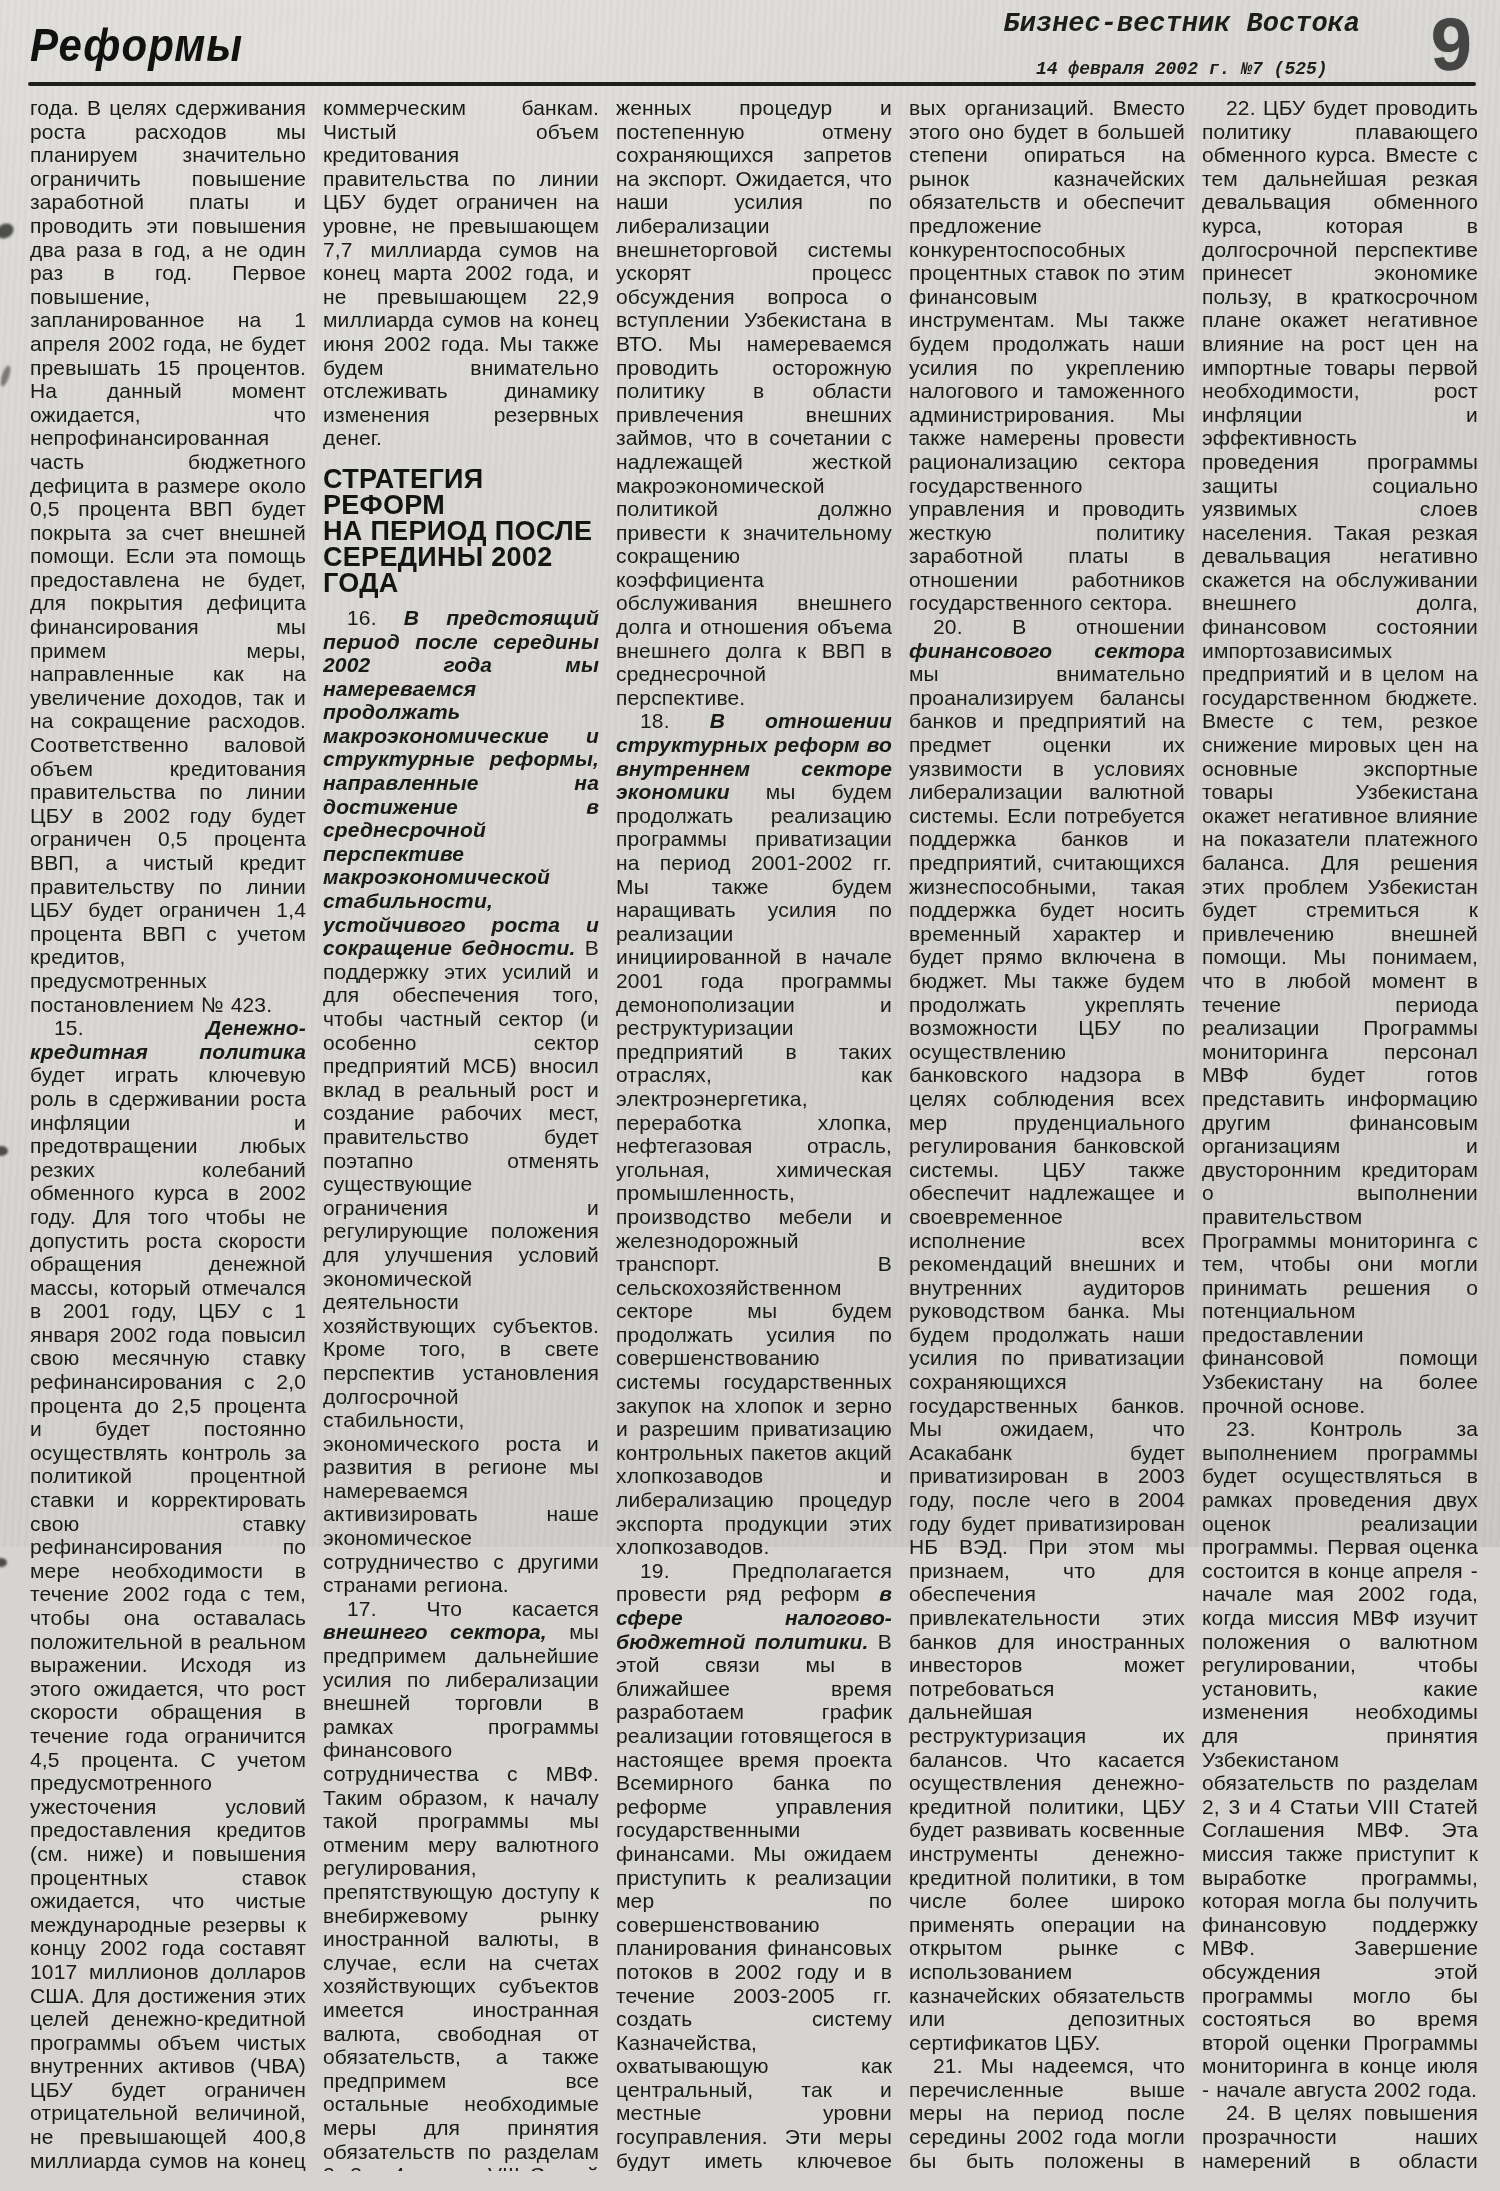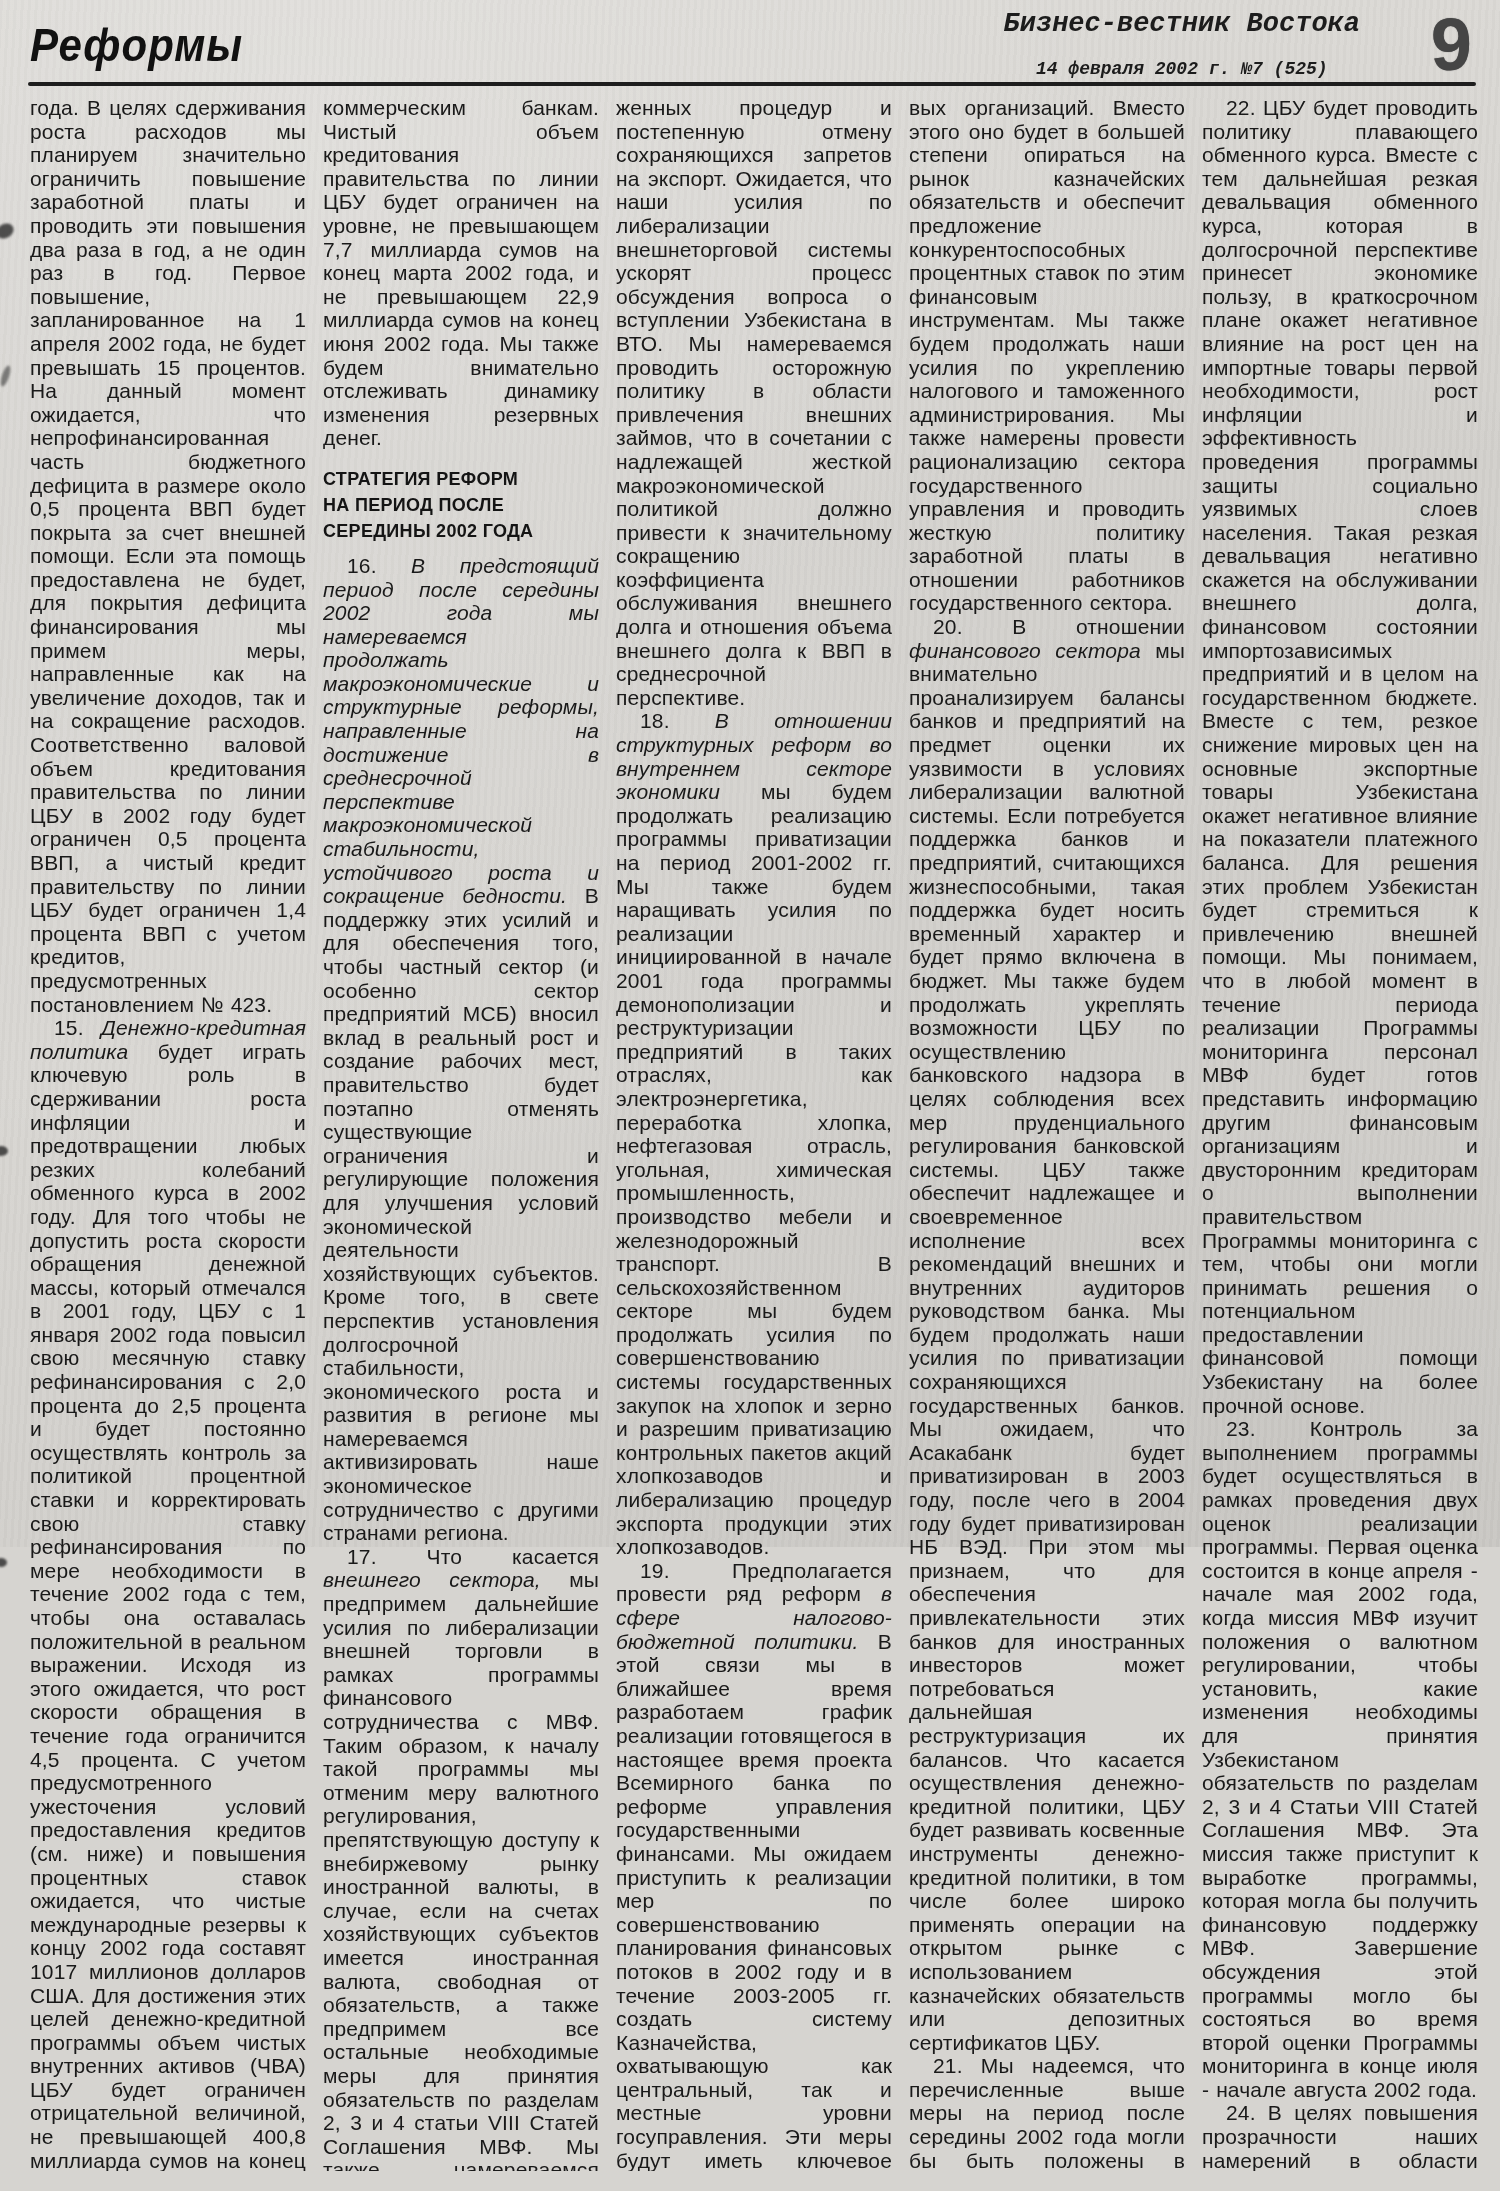--- a/index.html
+++ b/index.html
@@ -68,24 +68,24 @@
   .para {
     margin: 0;
     font-size: 21px;
     line-height: 23.6px;
     text-align: justify;
     letter-spacing: 0.15px;
     word-spacing: 1px;
     color: #191919;
   }
   .para.indent { text-indent: 24px; }
-  .bi { font-weight: normal; font-style: italic; }
+  .bi { font-weight: bold; font-style: italic; }
   .col-heading {
     margin: 16px 0 10px 0;
-    font-size: 18px; line-height: 26px;
+    font-size: 27px; line-height: 26px;
     font-weight: bold; color: #141414;
     white-space: pre-line;
     text-align: left;
     letter-spacing: 0.3px;
   }
 </style>
 </head>
 <body>
 
 <div id="page">

